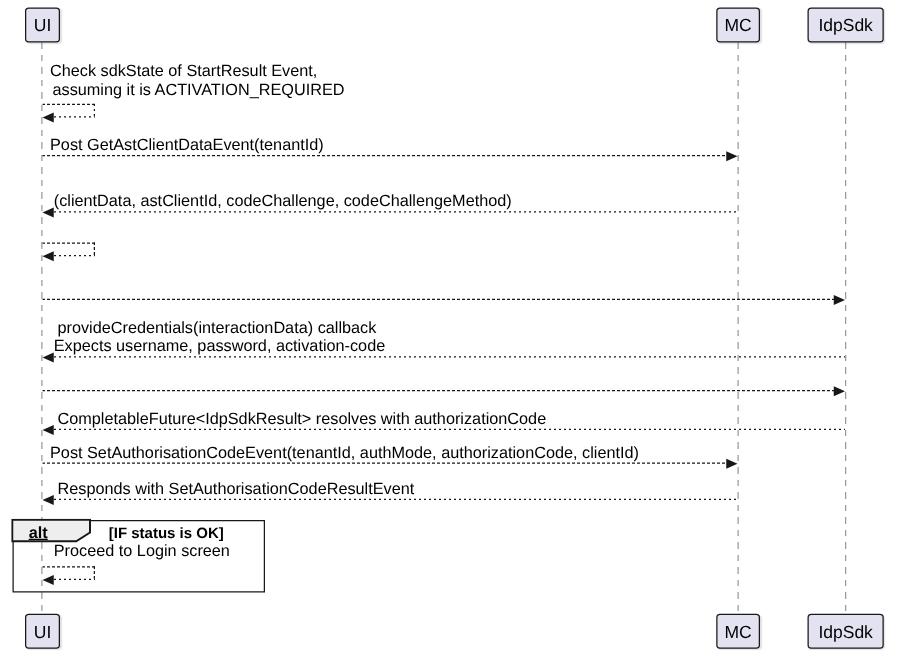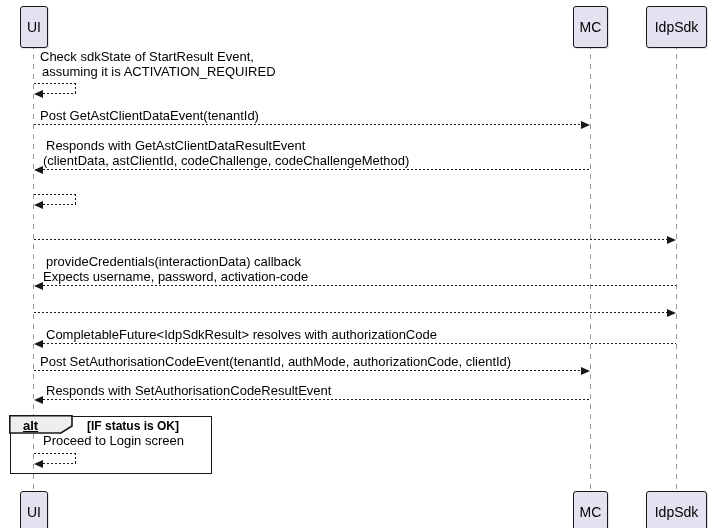--- a/index.html
+++ b/index.html
@@ -1,21 +1,21 @@
 <!DOCTYPE html>
 <html><head>
 <meta charset="utf-8">
 <style>
   html,body{margin:0;padding:0;background:#ffffff;}
   #diagram{
     position:relative;width:718px;height:528px;background:#ffffff;
     font-family:"Liberation Sans","DejaVu Sans",sans-serif;color:#000;overflow:hidden;
   }
   .participant{
-    position:absolute;height:42px;background:#E2E2F0;border:1.5px solid #181818;
+    position:absolute;height:28px;background:#E2E2F0;border:1.5px solid #181818;
     border-radius:3px;display:flex;align-items:center;justify-content:center;
     font-size:14px;color:#000;box-sizing:border-box;box-shadow:1px 1px 1px rgba(0,0,0,0.12);
   }
   .lifeline{
     position:absolute;width:1px;
     background:repeating-linear-gradient(180deg,#9a9a9a 0 5px,transparent 5px 10px);
   }
   .msg-label{
     position:absolute;font-size:13px;line-height:15px;white-space:nowrap;color:#000;text-align:center;
   }
@@ -70,21 +70,20 @@
   <div class="msg-label" style="left:42px;top:64px">assuming it is ACTIVATION_REQUIRED</div>
   <div class="arrow-line" style="left:34px;top:83px;width:42px"></div>
   <div class="arrow-vline" style="left:75px;top:83px;height:10px"></div>
   <div class="arrow-line" style="left:43px;top:93px;width:33px"></div>
   <div class="head-left" style="left:34px;top:90px"></div>
 
   <div class="msg-label" style="left:40px;top:108px">Post GetAstClientDataEvent(tenantId)</div>
   <div class="arrow-line" style="left:34px;top:124px;width:548px"></div>
   <div class="head-right" style="left:581px;top:121px"></div>
 
-  <div class="msg-label" style="left:46px;top:138px">Responds with GetAstClientDataResultEvent</div>
   <div class="msg-label" style="left:43px;top:153px">(clientData, astClientId, codeChallenge, codeChallengeMethod)</div>
   <div class="arrow-line" style="left:43px;top:169px;width:547px"></div>
   <div class="head-left" style="left:34px;top:166px"></div>
 
   <div class="arrow-line" style="left:34px;top:194px;width:42px"></div>
   <div class="arrow-vline" style="left:75px;top:194px;height:10px"></div>
   <div class="arrow-line" style="left:43px;top:204px;width:33px"></div>
   <div class="head-left" style="left:34px;top:201px"></div>
 
   <div class="arrow-line" style="left:34px;top:239px;width:634px"></div>

